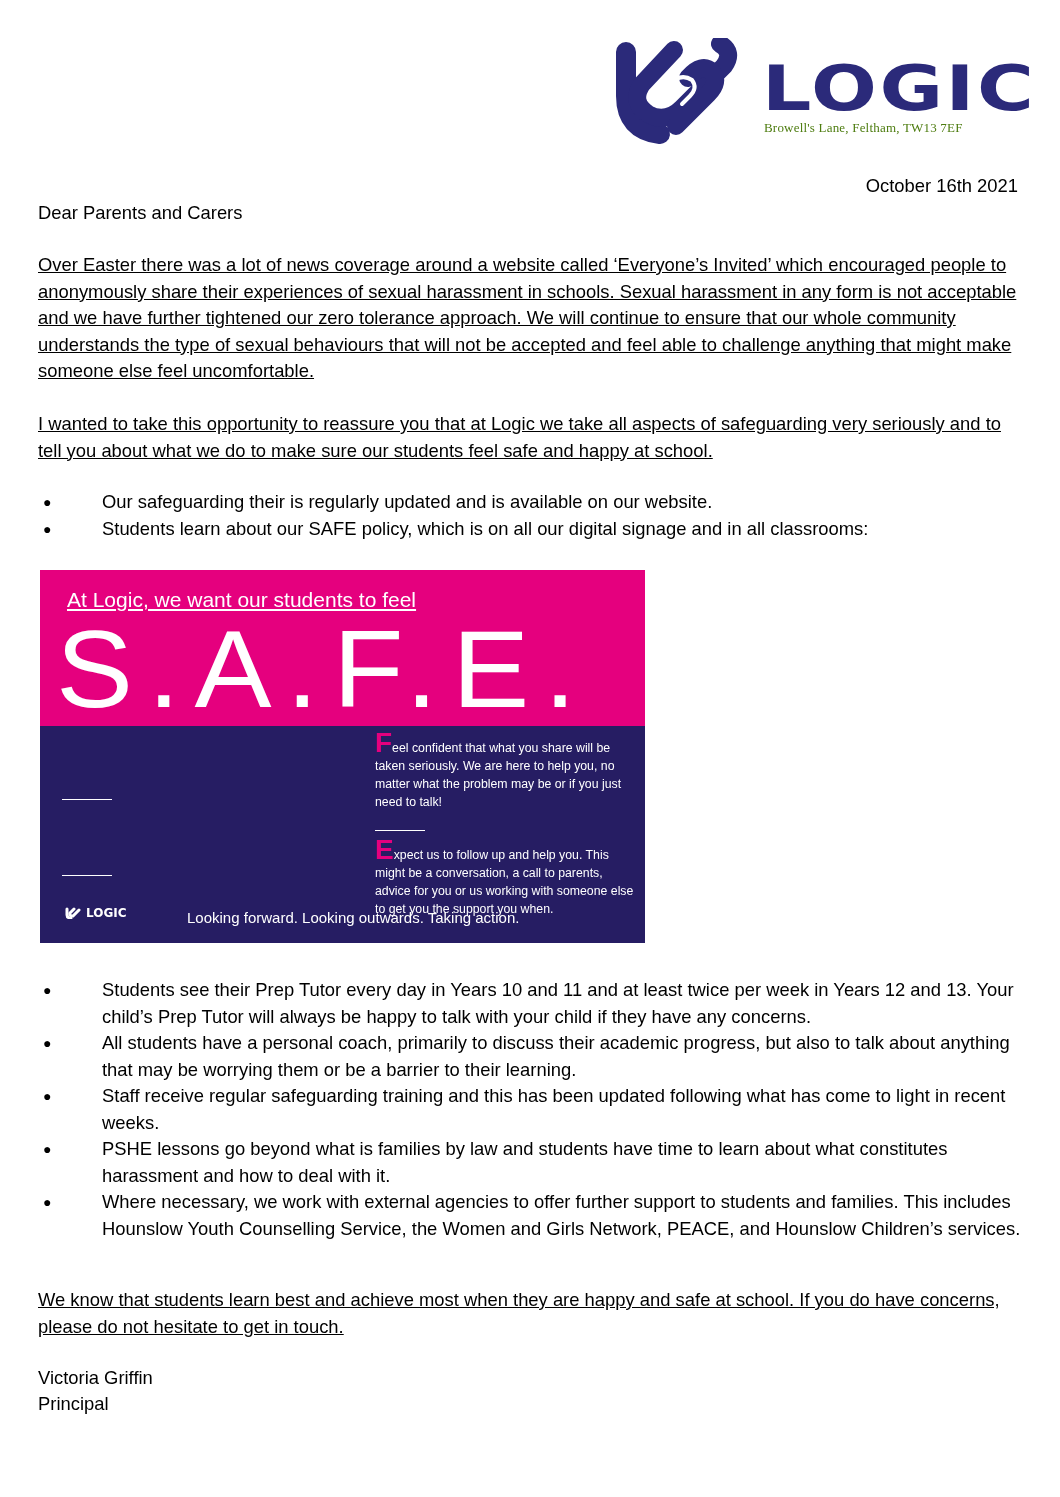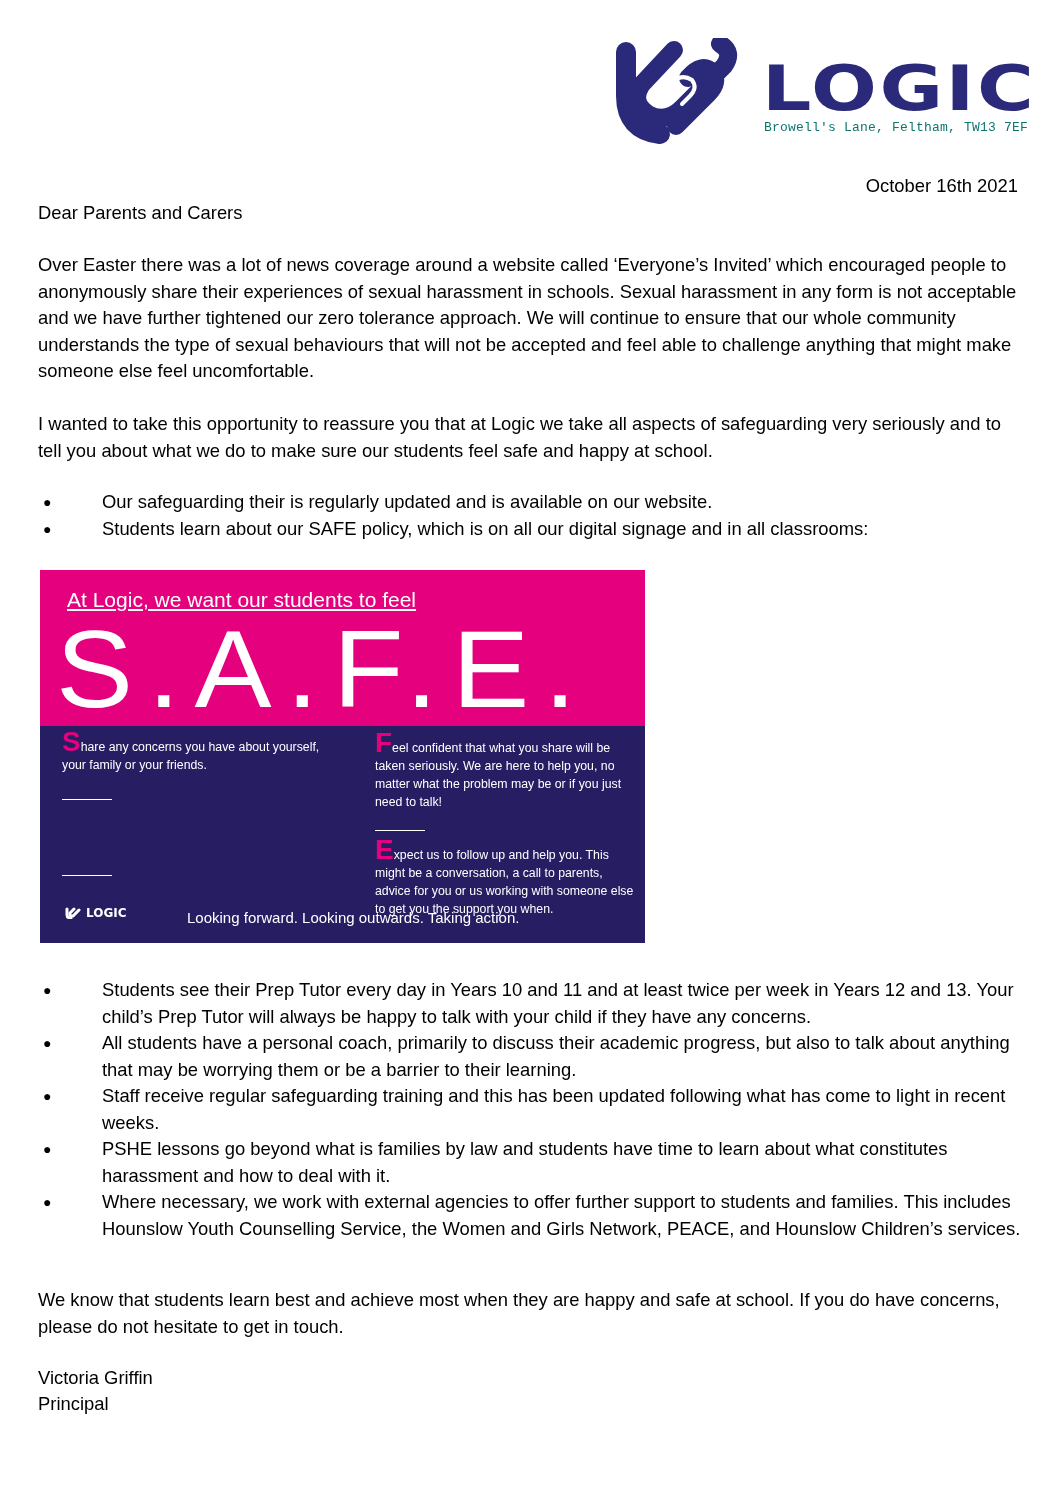--- a/index.html
+++ b/index.html
@@ -2,26 +2,26 @@
 <html><head>
   <meta charset="utf-8">
   <style>
     html, body { margin: 0; padding: 0; background: #ffffff; }
     body { width: 1060px; height: 1497px; position: relative; overflow: hidden;
       font-family: "Liberation Sans", sans-serif; color: #000; }
     .logo { position: absolute; left: 612px; top: 38px; width: 410px; height: 108px; }
     .logo svg { position: absolute; left: 0; top: 0; }
     .logo-word { position: absolute; left: 150px; top: 20px; font-family: "DejaVu Sans", sans-serif;
       font-weight: bold; font-size: 62px; letter-spacing: 2px; color: #2b2a7a; line-height: 1; transform: scaleX(1.25); transform-origin: left top; }
-    .logo-addr { position: absolute; left: 152px; top: 82px; font-family: Liberation Mono, monospace;
-      font-size: 13px; color: #0f766e; letter-spacing: 0.2px; white-space: nowrap; }
+    .logo-addr { position: absolute; left: 152px; top: 82px; font-family: Liberation Serif, serif;
+      font-size: 13px; color: #4d7c0f; letter-spacing: 0.2px; white-space: nowrap; }
 
     .text { position: absolute; left: 38px; width: 990px; font-size: 18.4px; line-height: 26.5px; }
     .date { position: absolute; right: 42px; top: 175px; font-size: 18.4px; }
-    .para { margin: 0; }
+    .para { margin: 0; text-decoration: underline; }
     ul.bullets { list-style: none; margin: 0; padding: 0; }
     ul.bullets li { position: relative; padding-left: 64px; }
     ul.bullets li .dot { position: absolute; left: 5px; top: 0; font-size: 14px; }
 
     .banner { position: absolute; left: 40px; top: 570px; width: 605px; height: 373px; }
     .banner-top { position: absolute; left: 0; top: 0; width: 605px; height: 156px; background: #e5007e; }
     .banner-bottom { position: absolute; left: 0; top: 156px; width: 605px; height: 217px; background: #261d63; }
     .banner-sub { position: absolute; left: 27px; top: 18px; color: #fff; font-size: 21px; text-decoration: underline; }
     .banner-safe { position: absolute; left: 16px; top: 44px; color: #fff; font-size: 110px; letter-spacing: 14px; line-height: 1; font-weight: normal; transform: scaleX(1.05); transform-origin: left top; }
     .safe-item { position: absolute; color: #fff; font-size: 12.3px; line-height: 18px; }
@@ -65,23 +65,20 @@
     <li><span class="dot">●</span><span>Students learn about our SAFE policy, which is on all our digital signage and in all classrooms:</span></li>
   </ul>
 </div>
 
 <div class="banner">
   <div class="banner-top">
     <div class="banner-sub">At Logic, we want our students to feel</div>
     <div class="banner-safe">S.A.F.E.</div>
   </div>
   <div class="banner-bottom">
-    <div class="safe-item" style="left:22px; top:12px; width:260px;">
-      <span class="cap">S</span><span>hare any concerns you have about yourself, your family or your friends.</span>
-    </div>
     <div class="rule" style="left:22px; top:73px;"></div>
     <div class="rule" style="left:22px; top:149px;"></div>
 
     <div class="safe-item" style="left:335px; top:13px; width:250px;">
       <span class="cap">F</span><span>eel confident that what you share will be taken seriously. We are here to help you, no matter what the problem may be or if you just need to talk!</span>
     </div>
     <div class="rule" style="left:335px; top:104px;"></div>
     <div class="safe-item" style="left:335px; top:120px; width:260px;">
       <span class="cap">E</span><span>xpect us to follow up and help you. This might be a conversation, a call to parents, advice for you or us working with someone else to get you the support you when.</span>
     </div>

